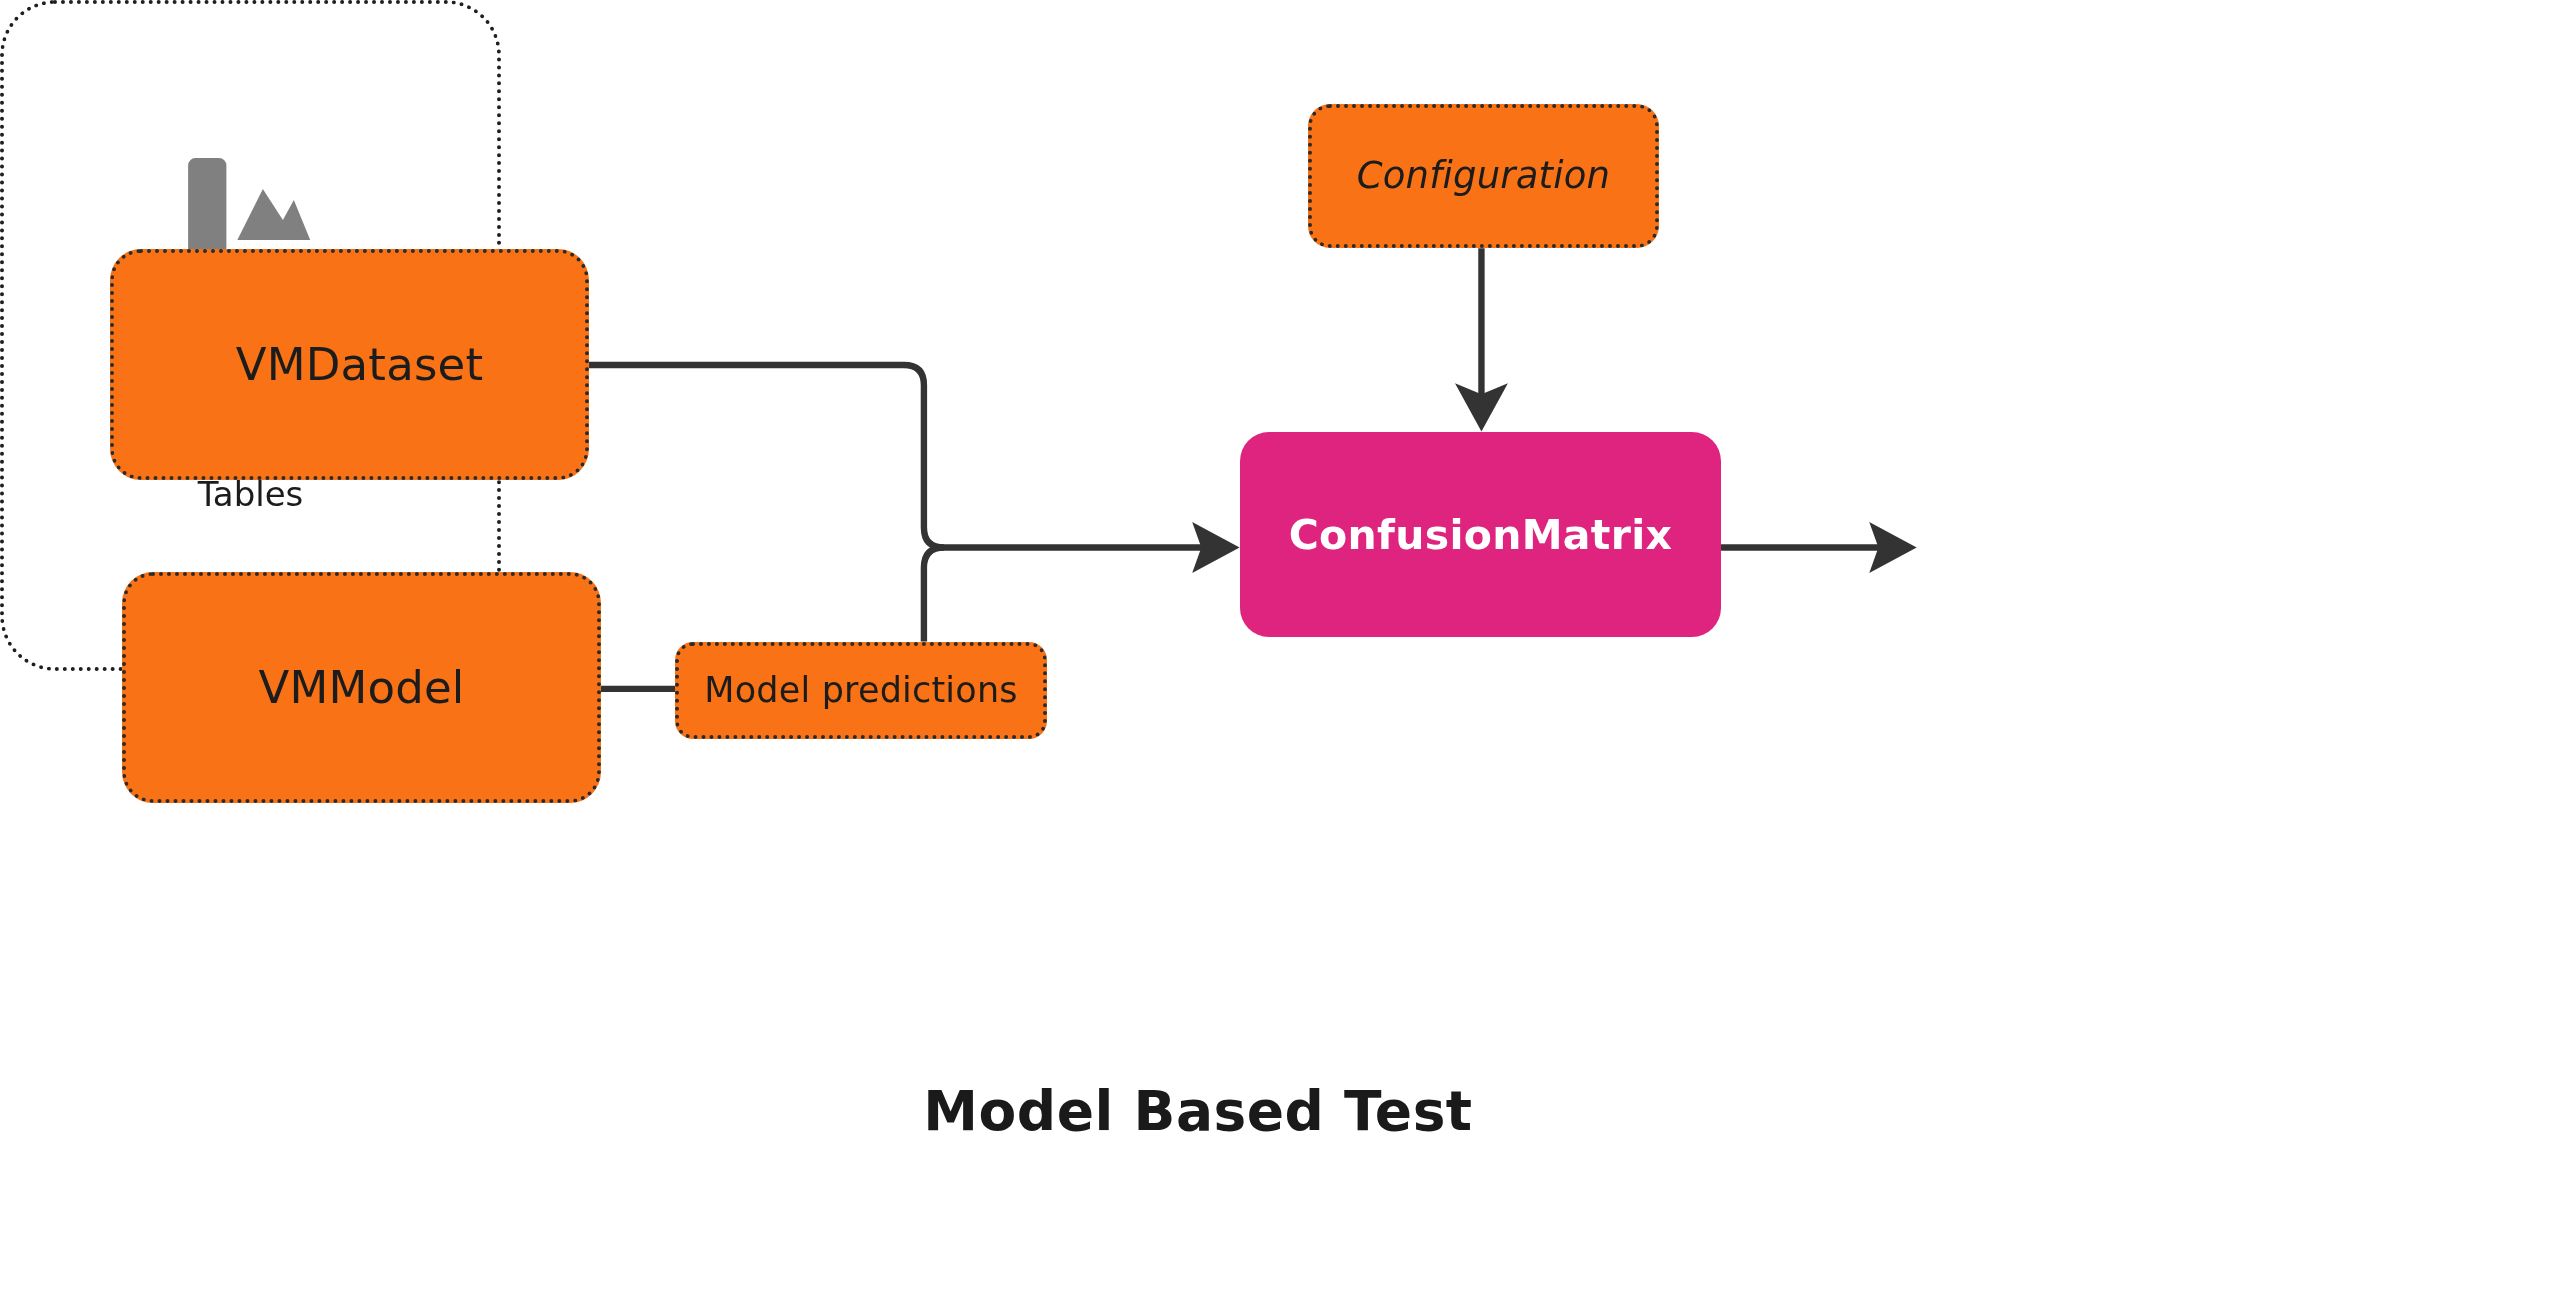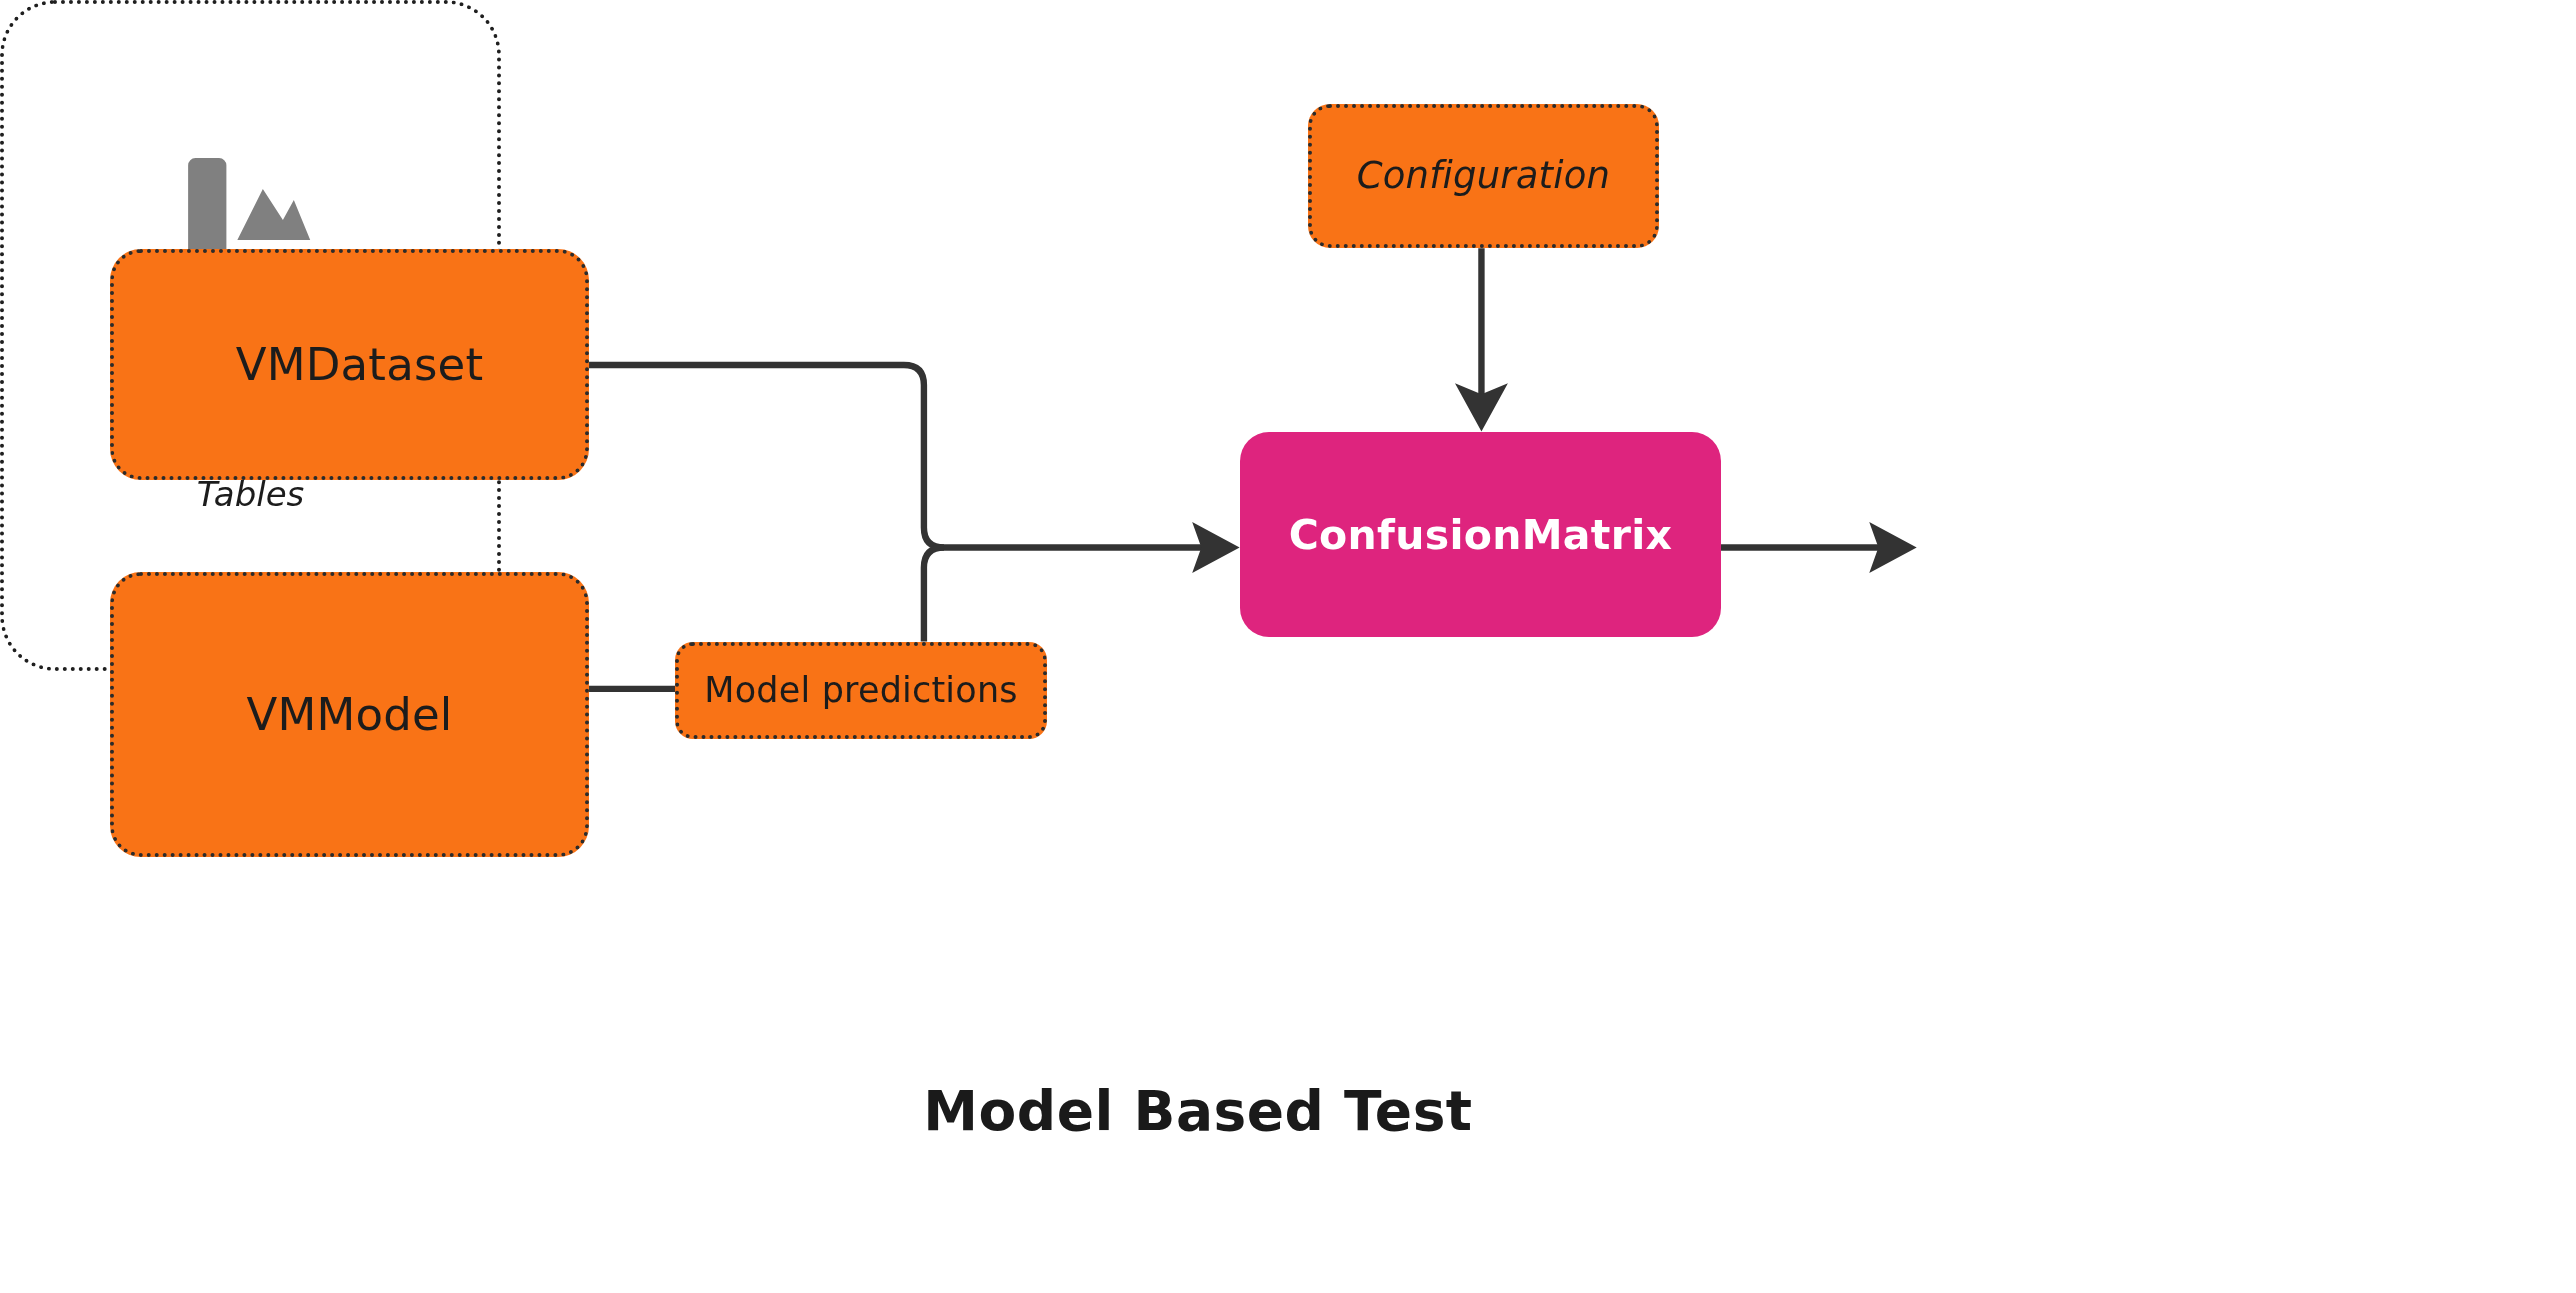--- a/index.html
+++ b/index.html
@@ -45,24 +45,24 @@
   
   #node-vmdataset {
     left: 110px;
     top: 249px;
     width: 479px;
     height: 231px;
     padding-left: 20px;
   }
   
   #node-vmmodel {
-    left: 110px;
+    left: 122px;
     top: 572px;
     width: 479px;
-    height: 285px;
+    height: 231px;
   }
   
   #node-model-predictions {
     left: 675px;
     top: 642px;
     width: 372px;
     height: 97px;
     border-width: 4.6px;
     border-radius: 18px;
   }
@@ -116,21 +116,20 @@
   }
 
   .artifact {
     display: flex;
     flex-direction: column;
     align-items: center;
     gap: 9px;
   }
   .artifact .art-label {
     font-size: 34px;
-    font-style: italic;
     color: #1c1c1c;
   }
   .artifact svg {
     display: block;
   }
 
   
   #doc-artifacts-caption {
     position: absolute;
     left: 1871px;

